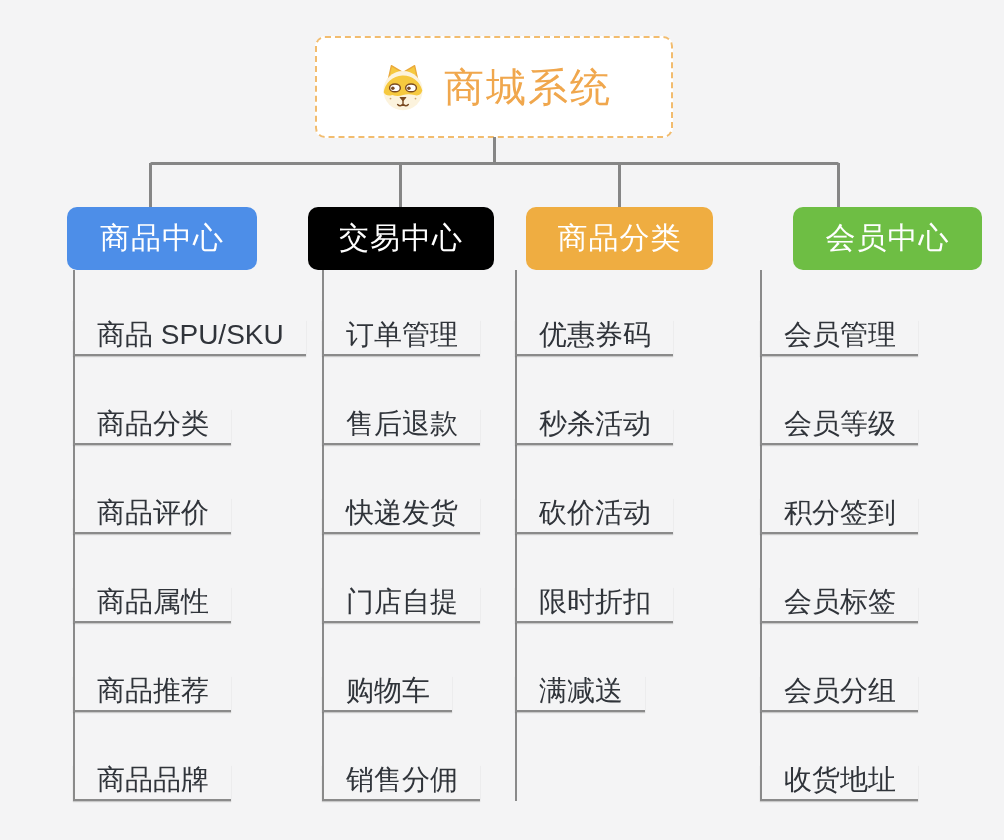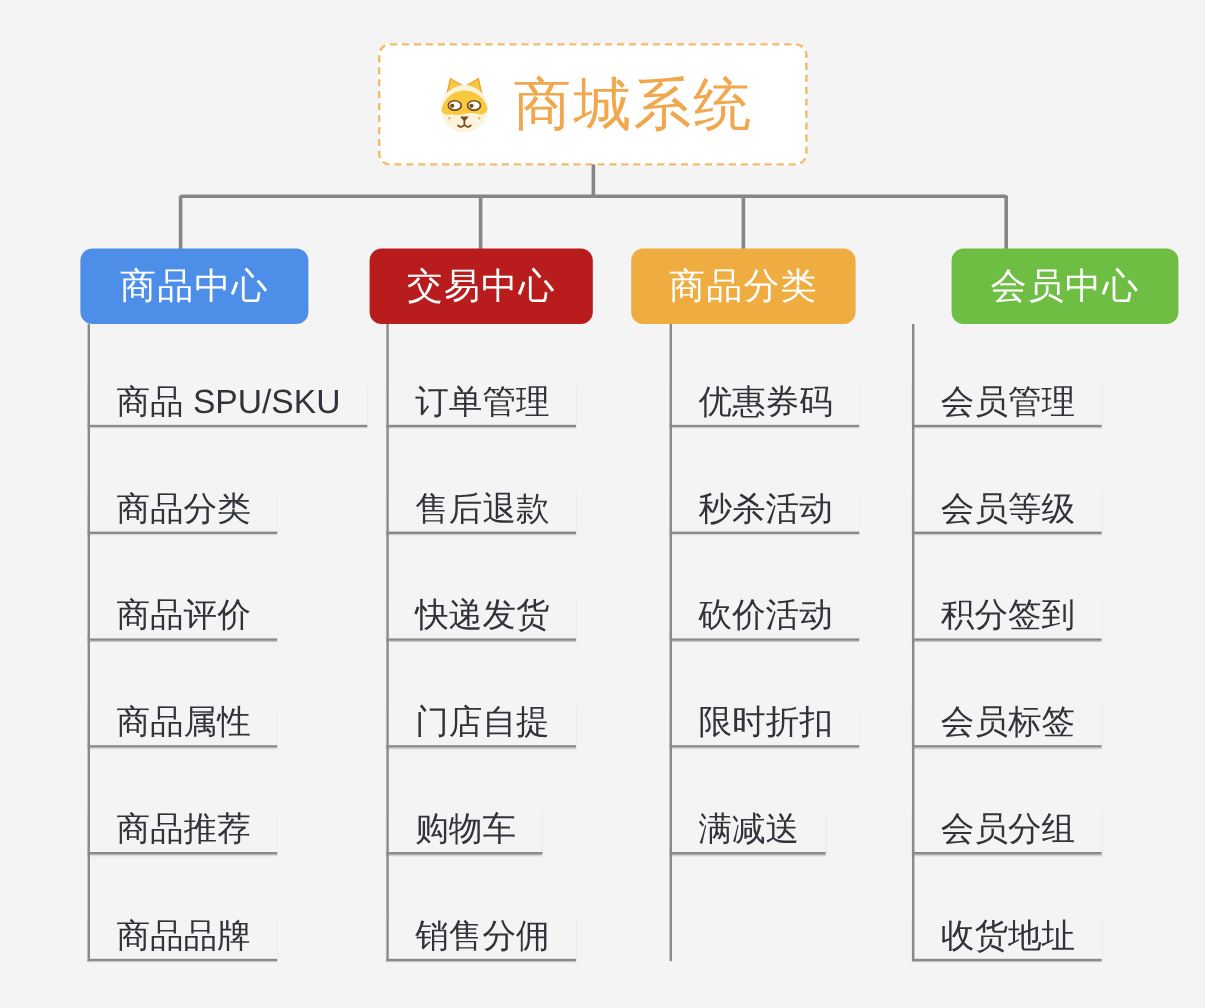--- a/index.html
+++ b/index.html
@@ -23,21 +23,21 @@
     background:#ffffff;
     border:2px dashed #f2bc6e;
     border-radius:10px;
     box-sizing:border-box;
     display:flex;
     align-items:center;
     justify-content:center;
     gap:14px;
   }
   .root-node .root-title{
-    font-size:48px;
+    font-size:40px;
     letter-spacing:2px;
   }
   .root-node svg{display:block;}
 
   
   .line{position:absolute;background:#868686;}
   .riser   {left:493px; top:137px; width:3px;  height:27px;}
   .hline   {left:150px; top:162px; width:689px;height:3px; border-radius:2px;}
   .stub    {top:163px;  width:3px; height:45px;}
   .stub-1{left:149px;} .stub-2{left:399px;} .stub-3{left:618px;} .stub-4{left:837px;}
@@ -57,21 +57,21 @@
   .branch-3{left:526px; width:187px;}
   .branch-4{left:745px; width:189px;margin-left:48px;}
 
   
   .column{
     position:absolute;
     top:270px;
     width:260px;
     height:540px;
   }
-  .col-1{left:73px;} .col-2{left:322px;} .col-3{left:558px;} .col-4{left:760px;}
+  .col-1{left:73px;} .col-2{left:322px;} .col-3{left:515px;} .col-4{left:760px;}
   .column .vline{
     position:absolute;
     left:0; top:0;
     width:2px; height:531px;
     background:#8a8a8a;
   }
   .leaf{
     position:absolute;
     left:0;
     white-space:nowrap;
@@ -116,21 +116,21 @@
   <div class="line riser"></div>
   <div class="line hline"></div>
   <div class="line stub stub-1"></div>
   <div class="line stub stub-2"></div>
   <div class="line stub stub-3"></div>
   <div class="line stub stub-4"></div>
 
   <div class="branch-node branch-1" style="background-color: rgb(77, 142, 232);">
     <span>商品中心</span>
   </div>
-  <div class="branch-node branch-2" style="background-color: #b91c1c;">
+  <div class="branch-node branch-2" style="background-color: #000000;">
     <span>交易中心</span>
   </div>
   <div class="branch-node branch-3" style="background-color: rgb(239, 173, 65);">
     <span>商品分类</span>
   </div>
   <div class="branch-node branch-4" style="background-color: rgb(110, 190, 68);">
     <span>会员中心</span>
   </div>
 
   <div class="column col-1">

